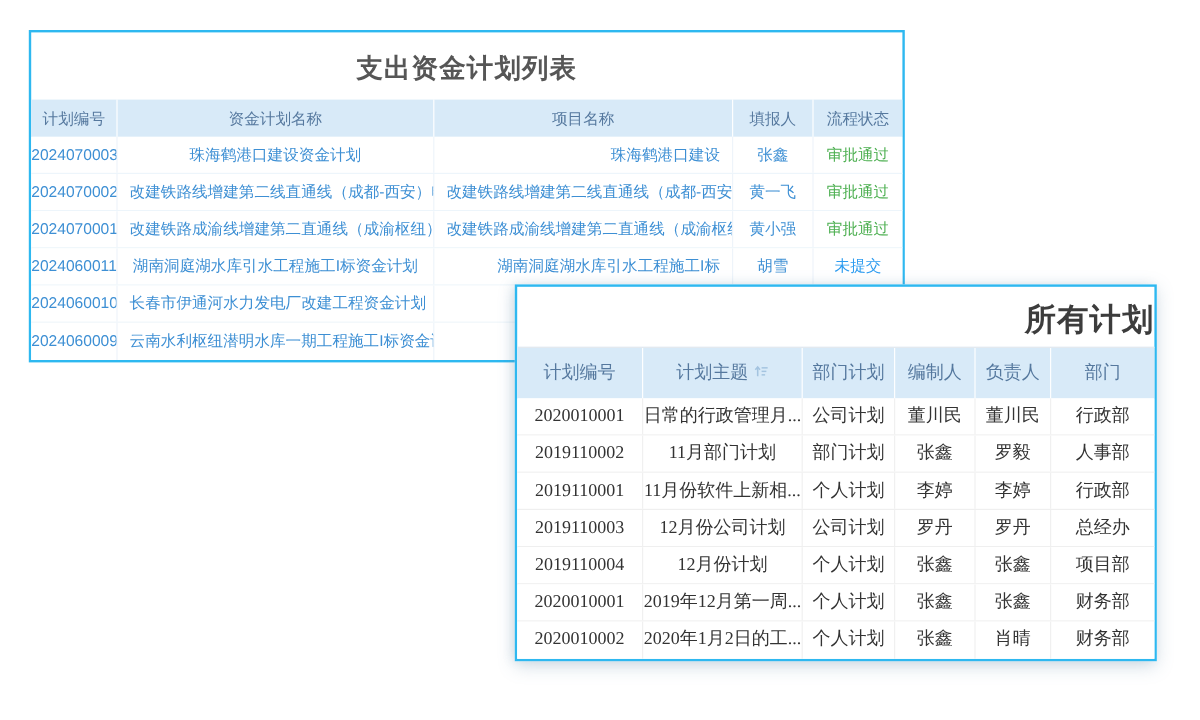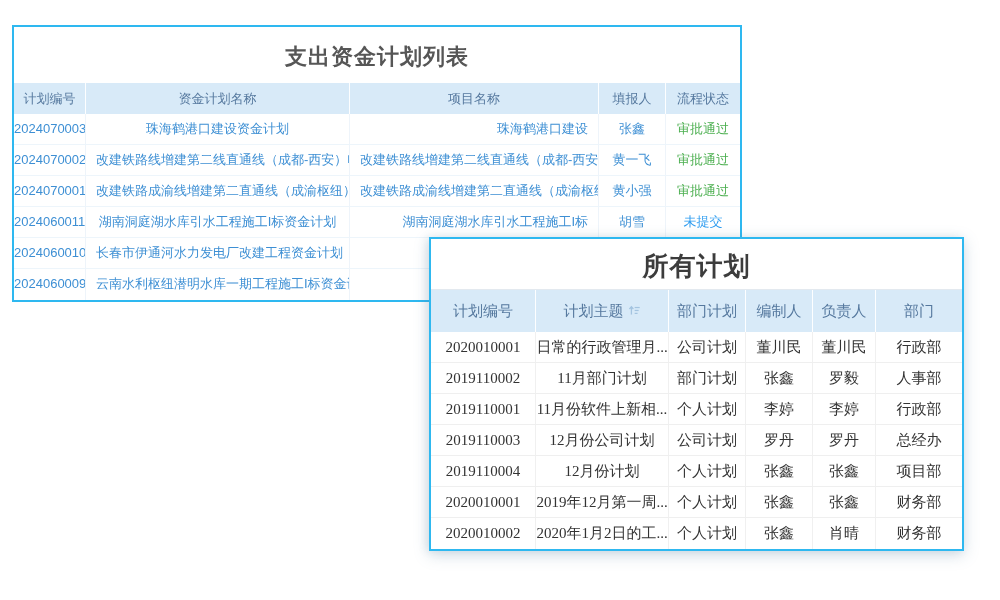--- a/index.html
+++ b/index.html
@@ -1,19 +1,19 @@
 <!DOCTYPE html>
 <html><head>
 <meta charset="utf-8">
 <style>
   html,body{margin:0;padding:0;width:1000px;height:600px;background:#ffffff;overflow:hidden;
     font-family:"Liberation Sans","DejaVu Sans",sans-serif;}
   .card{position:absolute;background:#fff;border:2px solid #2eb8f0;box-sizing:border-box;}
   
-  #funds-card{left:12px;top:25px;width:730px;}
+  #funds-card{left:24px;top:25px;width:730px;}
   #funds-card .title{height:56px;line-height:60px;text-align:center;font-size:22px;
     font-weight:bold;color:#565656;letter-spacing:1px;}
   .hdr{display:flex;background:#d8eaf8;color:#55789e;}
   #funds-card .hdr{height:31px;line-height:31px;font-size:13px;}
   .row{display:flex;background:#fff;}
   #funds-card .row{height:31px;line-height:30px;font-size:13px;color:#3d8fd4;
     border-bottom:1px solid #edf5fb;box-sizing:border-box;}
   #funds-card .row:last-child{border-bottom:none;}
   .cell{box-sizing:border-box;text-align:center;overflow:hidden;white-space:nowrap;}
   .hdr .cell{border-right:1px solid rgba(255,255,255,.95);}
@@ -22,21 +22,21 @@
   #funds-card .c1{width:72px;}
   #funds-card .c2{width:264px;text-align:center;padding:0 10px;}
   #funds-card .c3{width:249px;text-align:right;padding:0 10px;}
   #funds-card .c4{width:67px;}
   #funds-card .c5{width:74px;}
   .st-approved{color:#4caf50;}
   .st-unsubmitted{color:#2d9cf0;}
   
   #plans-card{left:429px;top:237px;width:535px;z-index:10;
     box-shadow:0 4px 14px rgba(90,130,160,.28), -3px 0 8px rgba(90,130,160,.12);}
-  #plans-card .title{height:50px;line-height:54px;text-align:center;font-size:26px;
+  #plans-card .title{height:50px;line-height:54px;text-align:right;font-size:26px;
     font-weight:bold;color:#3c3c3c;letter-spacing:1px;}
   #plans-card .hdr{height:42px;line-height:42px;font-size:15px;border-top:1px solid #e3e9ef;}
   #plans-card .row{height:31px;line-height:30px;font-size:15px;color:#333;
     border-bottom:1px solid #efefef;box-sizing:border-box;font-family:Liberation Serif, serif;}
   #plans-card .row:last-child{border-bottom:none;}
   #plans-card .row .cell{border-right:1px solid #f0f0f0;}
   #plans-card .row .cell:last-child{border-right:none;}
   #plans-card .d1{width:105px;}
   #plans-card .d2{width:133px;}
   #plans-card .d3{width:77px;}

